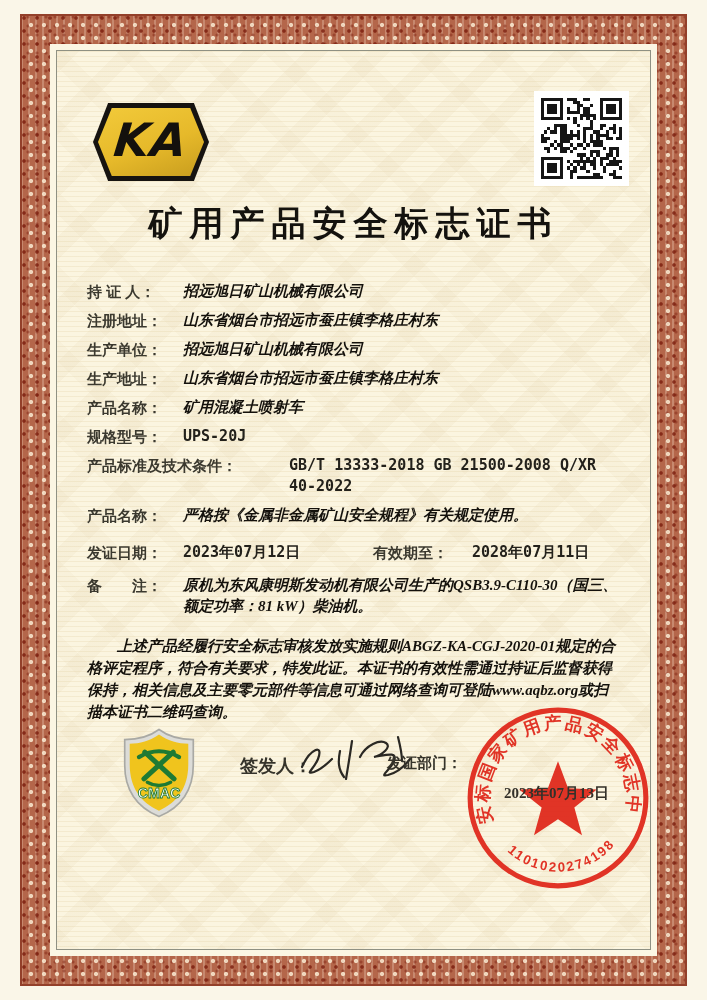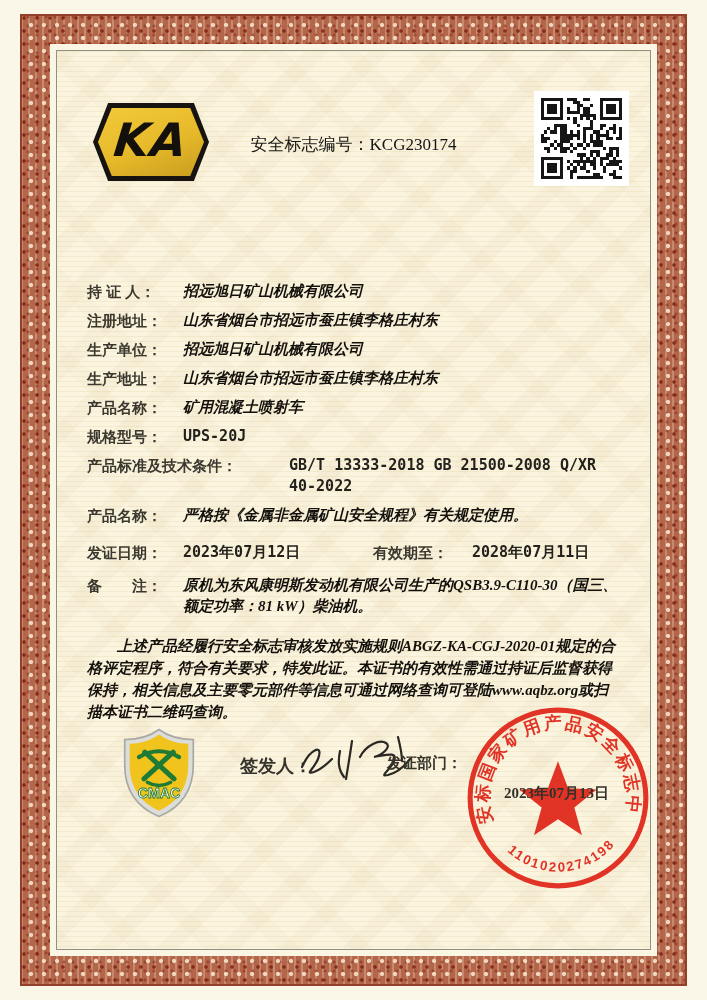--- a/index.html
+++ b/index.html
@@ -72,37 +72,35 @@
   <div class="band">
     <div class="gap">
       <div class="inner">
 
         <div class="ka">
           <div class="ka-in">
             <span class="ka-txt">KA</span>
           </div>
         </div>
 
-        <div class="certno">
-          <span>安全标志编号：</span><span>KCG230174</span>
-        </div>
 
         <svg class="qr" viewBox="-2 -2 29 29" shape-rendering="crispEdges">
           <rect x="-2" y="-2" width="29" height="29" fill="#ffffff"></rect>
           <g fill="#161616">
             <path d="M0 0h7v7h-7z M1 1v5h5v-5z" fill-rule="evenodd"></path>
             <rect x="2" y="2" width="3" height="3"></rect>
             <path d="M18 0h7v7h-7z M19 1v5h5v-5z" fill-rule="evenodd"></path>
             <rect x="20" y="2" width="3" height="3"></rect>
             <path d="M0 18h7v7h-7z M1 19v5h5v-5z" fill-rule="evenodd"></path>
             <rect x="2" y="20" width="3" height="3"></rect>
           </g>
           <path id="qr-modules" fill="#161616" d="M8 0h1v1h-1zM9 0h1v1h-1zM10 0h1v1h-1zM13 0h1v1h-1zM14 0h1v1h-1zM10 1h1v1h-1zM11 1h1v1h-1zM11 2h1v1h-1zM12 2h1v1h-1zM15 2h1v1h-1zM8 3h1v1h-1zM11 3h1v1h-1zM13 3h1v1h-1zM14 3h1v1h-1zM8 4h1v1h-1zM9 4h1v1h-1zM10 4h1v1h-1zM11 4h1v1h-1zM13 4h1v1h-1zM14 4h1v1h-1zM12 5h1v1h-1zM13 5h1v1h-1zM14 5h1v1h-1zM15 5h1v1h-1zM16 5h1v1h-1zM8 6h1v1h-1zM10 6h1v1h-1zM12 6h1v1h-1zM14 6h1v1h-1zM16 6h1v1h-1zM10 7h1v1h-1zM15 7h1v1h-1zM4 8h1v1h-1zM5 8h1v1h-1zM6 8h1v1h-1zM7 8h1v1h-1zM11 8h1v1h-1zM15 8h1v1h-1zM18 8h1v1h-1zM19 8h1v1h-1zM22 8h1v1h-1zM2 9h1v1h-1zM4 9h1v1h-1zM6 9h1v1h-1zM7 9h1v1h-1zM13 9h1v1h-1zM14 9h1v1h-1zM15 9h1v1h-1zM18 9h1v1h-1zM21 9h1v1h-1zM22 9h1v1h-1zM24 9h1v1h-1zM1 10h1v1h-1zM3 10h1v1h-1zM4 10h1v1h-1zM6 10h1v1h-1zM7 10h1v1h-1zM9 10h1v1h-1zM11 10h1v1h-1zM13 10h1v1h-1zM16 10h1v1h-1zM17 10h1v1h-1zM20 10h1v1h-1zM22 10h1v1h-1zM24 10h1v1h-1zM0 11h1v1h-1zM6 11h1v1h-1zM7 11h1v1h-1zM8 11h1v1h-1zM9 11h1v1h-1zM10 11h1v1h-1zM11 11h1v1h-1zM13 11h1v1h-1zM15 11h1v1h-1zM17 11h1v1h-1zM18 11h1v1h-1zM19 11h1v1h-1zM20 11h1v1h-1zM24 11h1v1h-1zM0 12h1v1h-1zM1 12h1v1h-1zM2 12h1v1h-1zM6 12h1v1h-1zM7 12h1v1h-1zM8 12h1v1h-1zM9 12h1v1h-1zM11 12h1v1h-1zM13 12h1v1h-1zM15 12h1v1h-1zM17 12h1v1h-1zM20 12h1v1h-1zM21 12h1v1h-1zM23 12h1v1h-1zM24 12h1v1h-1zM0 13h1v1h-1zM1 13h1v1h-1zM4 13h1v1h-1zM6 13h1v1h-1zM7 13h1v1h-1zM8 13h1v1h-1zM13 13h1v1h-1zM15 13h1v1h-1zM16 13h1v1h-1zM17 13h1v1h-1zM18 13h1v1h-1zM3 14h1v1h-1zM5 14h1v1h-1zM6 14h1v1h-1zM9 14h1v1h-1zM11 14h1v1h-1zM12 14h1v1h-1zM14 14h1v1h-1zM16 14h1v1h-1zM17 14h1v1h-1zM18 14h1v1h-1zM1 15h1v1h-1zM2 15h1v1h-1zM4 15h1v1h-1zM6 15h1v1h-1zM7 15h1v1h-1zM8 15h1v1h-1zM10 15h1v1h-1zM13 15h1v1h-1zM19 15h1v1h-1zM21 15h1v1h-1zM22 15h1v1h-1zM23 15h1v1h-1zM2 16h1v1h-1zM6 16h1v1h-1zM7 16h1v1h-1zM9 16h1v1h-1zM15 16h1v1h-1zM16 16h1v1h-1zM17 16h1v1h-1zM21 16h1v1h-1zM23 16h1v1h-1zM11 17h1v1h-1zM12 17h1v1h-1zM13 17h1v1h-1zM15 17h1v1h-1zM17 17h1v1h-1zM20 17h1v1h-1zM21 17h1v1h-1zM23 17h1v1h-1zM12 18h1v1h-1zM14 18h1v1h-1zM16 18h1v1h-1zM18 18h1v1h-1zM19 18h1v1h-1zM20 18h1v1h-1zM22 18h1v1h-1zM8 19h1v1h-1zM10 19h1v1h-1zM11 19h1v1h-1zM12 19h1v1h-1zM13 19h1v1h-1zM14 19h1v1h-1zM15 19h1v1h-1zM16 19h1v1h-1zM18 19h1v1h-1zM21 19h1v1h-1zM22 19h1v1h-1zM23 19h1v1h-1zM24 19h1v1h-1zM9 20h1v1h-1zM11 20h1v1h-1zM13 20h1v1h-1zM15 20h1v1h-1zM16 20h1v1h-1zM18 20h1v1h-1zM20 20h1v1h-1zM21 20h1v1h-1zM22 20h1v1h-1zM23 20h1v1h-1zM8 21h1v1h-1zM10 21h1v1h-1zM12 21h1v1h-1zM13 21h1v1h-1zM16 21h1v1h-1zM19 21h1v1h-1zM24 21h1v1h-1zM9 22h1v1h-1zM10 22h1v1h-1zM14 22h1v1h-1zM19 22h1v1h-1zM22 22h1v1h-1zM9 23h1v1h-1zM16 23h1v1h-1zM17 23h1v1h-1zM21 23h1v1h-1zM22 23h1v1h-1zM9 24h1v1h-1zM11 24h1v1h-1zM12 24h1v1h-1zM13 24h1v1h-1zM14 24h1v1h-1zM15 24h1v1h-1zM16 24h1v1h-1zM17 24h1v1h-1zM18 24h1v1h-1zM22 24h1v1h-1zM23 24h1v1h-1zM24 24h1v1h-1z"></path>
         </svg>
 
+        <div class="title">矿用产品安全标志证书</div>
 
         <div class="fields">
           <div class="row">
             <span class="flabel w92">持 证 人：</span>
             <span class="fval kai">招远旭日矿山机械有限公司</span>
           </div>
           <div class="row">
             <span class="flabel w92">注册地址：</span>
             <span class="fval kai">山东省烟台市招远市蚕庄镇李格庄村东</span>
           </div>

